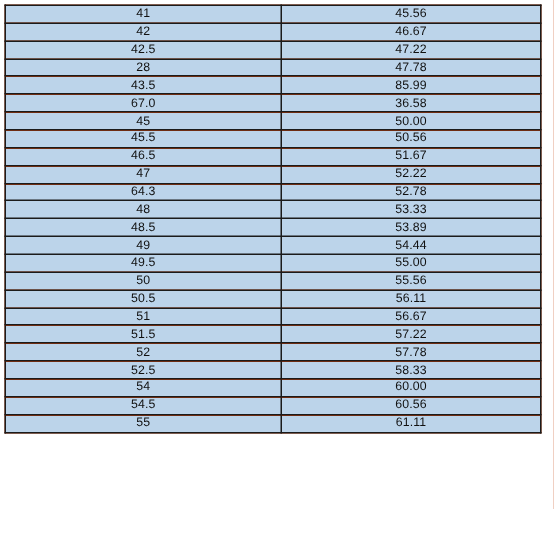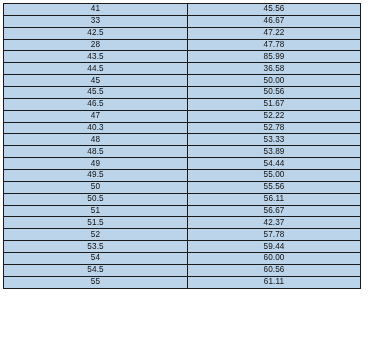--- a/index.html
+++ b/index.html
@@ -59,57 +59,57 @@
     <colgroup>
       <col class="col-left">
       <col class="col-right">
     </colgroup>
     <tbody id="table-body">
         <tr>
           <td class="cell-input">41</td>
           <td class="cell-output">45.56</td>
         </tr>
         <tr>
-          <td class="cell-input">33</td>
+          <td class="cell-input">42</td>
           <td class="cell-output">46.67</td>
         </tr>
         <tr>
           <td class="cell-input">42.5</td>
           <td class="cell-output">47.22</td>
         </tr>
         <tr>
           <td class="cell-input">28</td>
           <td class="cell-output">47.78</td>
         </tr>
         <tr>
           <td class="cell-input">43.5</td>
           <td class="cell-output">85.99</td>
         </tr>
         <tr>
-          <td class="cell-input">44.5</td>
+          <td class="cell-input">67.0</td>
           <td class="cell-output">36.58</td>
         </tr>
         <tr>
           <td class="cell-input">45</td>
           <td class="cell-output">50.00</td>
         </tr>
         <tr>
           <td class="cell-input">45.5</td>
           <td class="cell-output">50.56</td>
         </tr>
         <tr>
           <td class="cell-input">46.5</td>
           <td class="cell-output">51.67</td>
         </tr>
         <tr>
           <td class="cell-input">47</td>
           <td class="cell-output">52.22</td>
         </tr>
         <tr>
-          <td class="cell-input">40.3</td>
+          <td class="cell-input">64.3</td>
           <td class="cell-output">52.78</td>
         </tr>
         <tr>
           <td class="cell-input">48</td>
           <td class="cell-output">53.33</td>
         </tr>
         <tr>
           <td class="cell-input">48.5</td>
           <td class="cell-output">53.89</td>
         </tr>
@@ -128,29 +128,29 @@
         <tr>
           <td class="cell-input">50.5</td>
           <td class="cell-output">56.11</td>
         </tr>
         <tr>
           <td class="cell-input">51</td>
           <td class="cell-output">56.67</td>
         </tr>
         <tr>
           <td class="cell-input">51.5</td>
-          <td class="cell-output">42.37</td>
+          <td class="cell-output">57.22</td>
         </tr>
         <tr>
           <td class="cell-input">52</td>
           <td class="cell-output">57.78</td>
         </tr>
         <tr>
-          <td class="cell-input">53.5</td>
-          <td class="cell-output">59.44</td>
+          <td class="cell-input">52.5</td>
+          <td class="cell-output">58.33</td>
         </tr>
         <tr>
           <td class="cell-input">54</td>
           <td class="cell-output">60.00</td>
         </tr>
         <tr>
           <td class="cell-input">54.5</td>
           <td class="cell-output">60.56</td>
         </tr>
         <tr>

